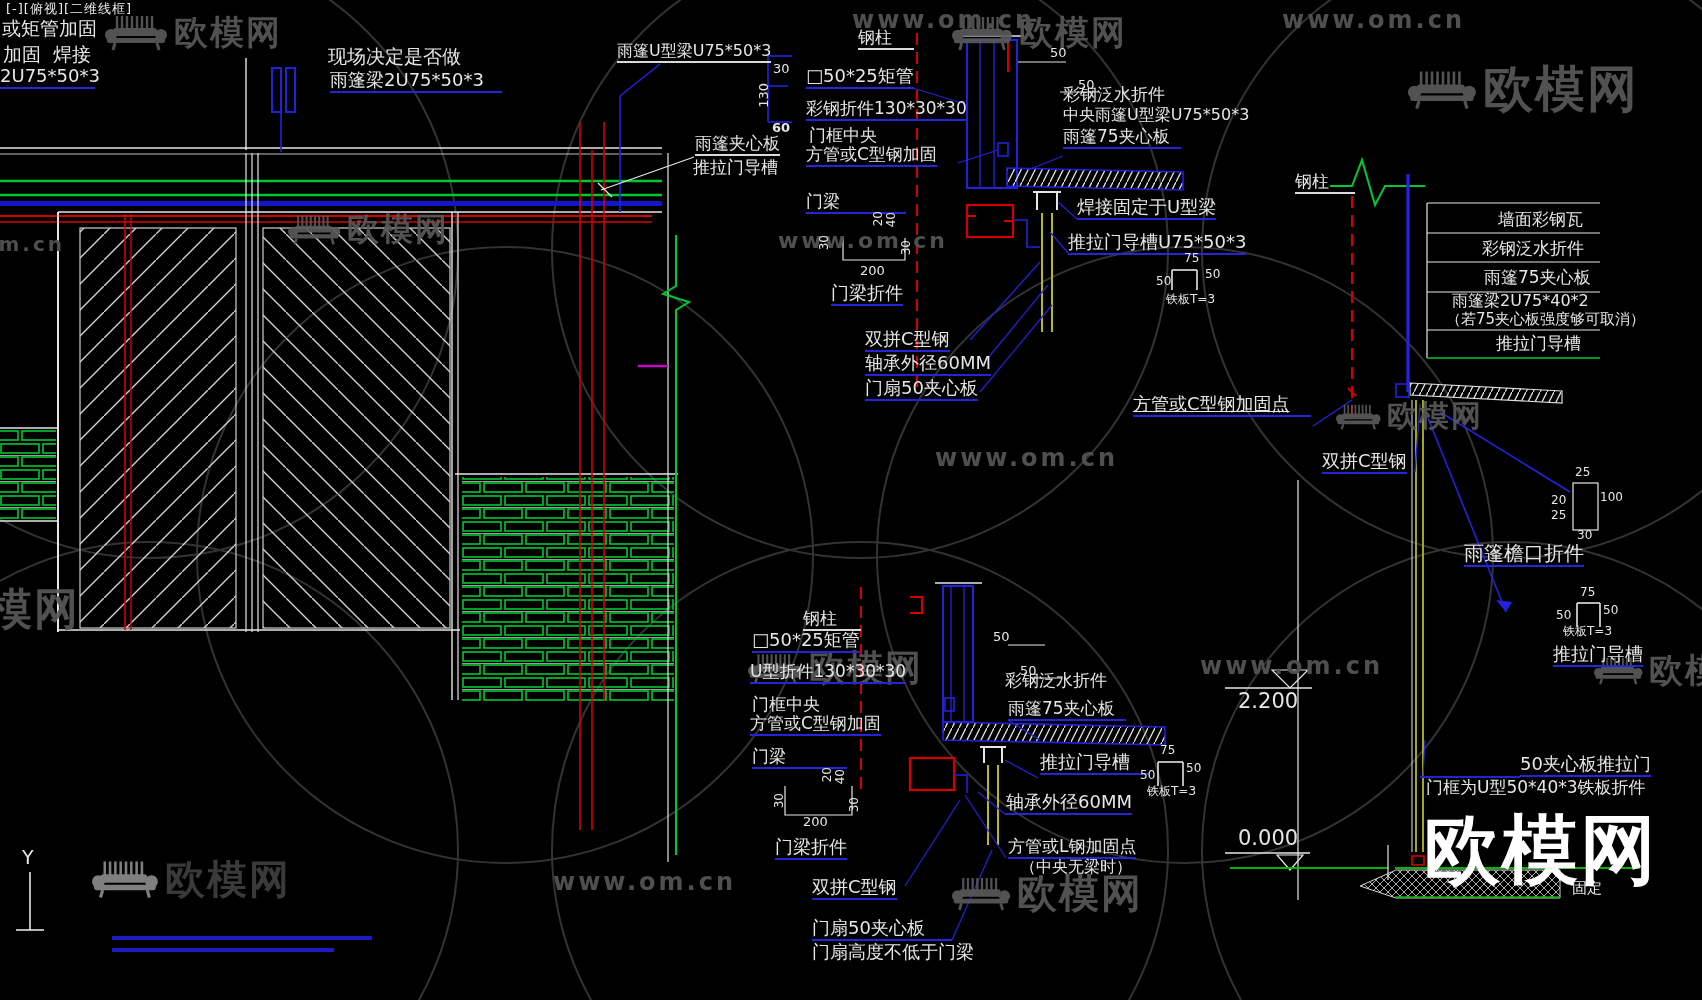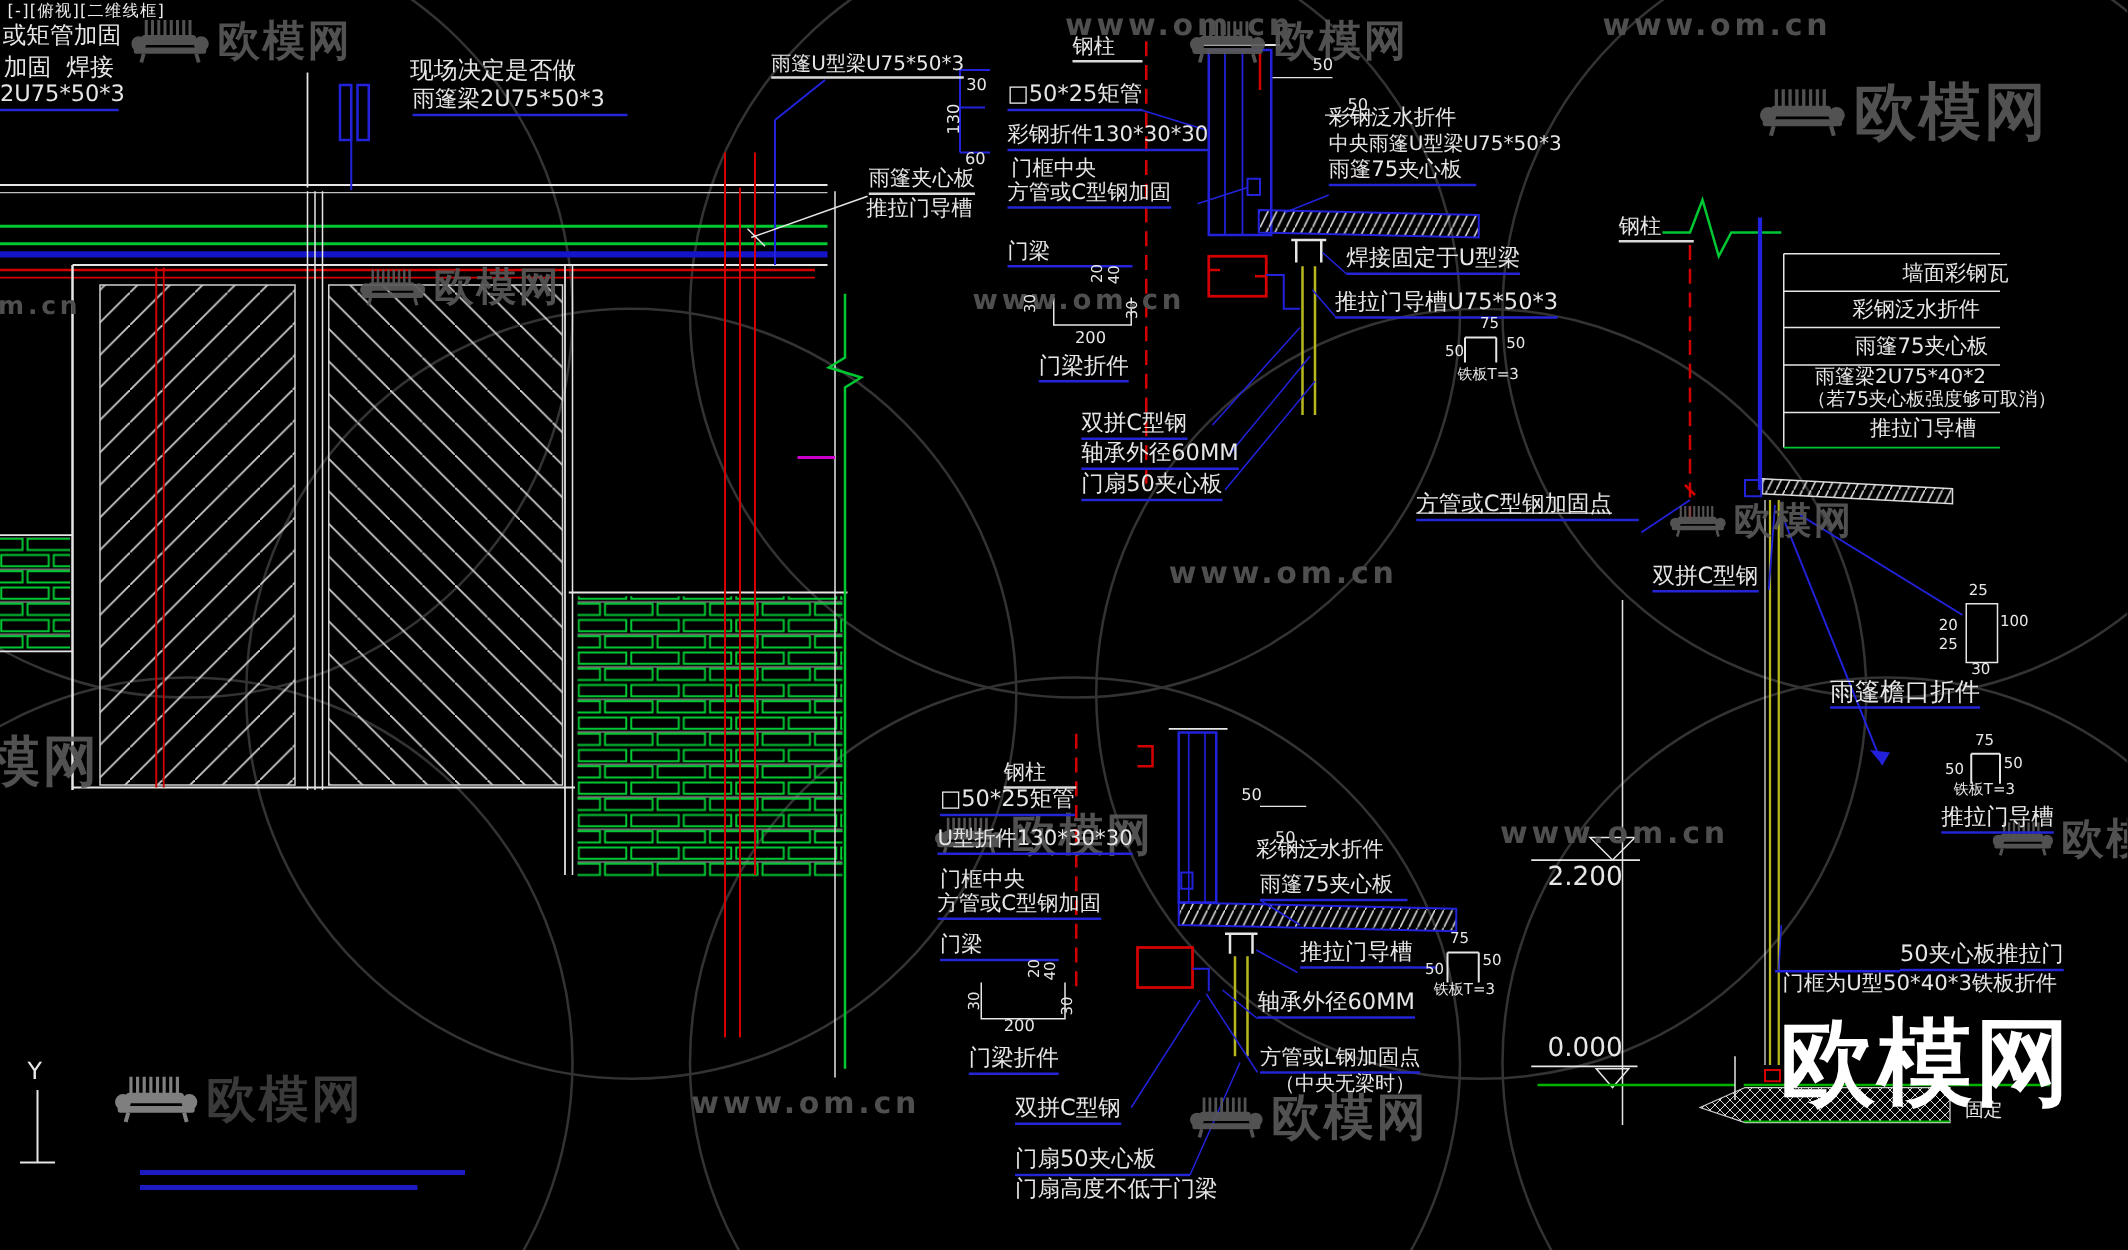--- a/index.html
+++ b/index.html
@@ -269,21 +269,21 @@
       <div class="anno" style="left: 2px; top: 18px; font-size: 19px;">或矩管加固</div>
       <div class="anno" style="left: 3px; top: 44px; font-size: 19px;">加固  焊接</div>
       <div class="anno ub" style="left: 0px; top: 66px; font-size: 18px; width: 95px;">2U75*50*3</div>
       <div class="anno" style="left: 328px; top: 46px; font-size: 19px;">现场决定是否做</div>
       <div class="anno ub" style="left: 330px; top: 70px; font-size: 18px; width: 172px;">雨篷梁2U75*50*3</div>
       <div class="anno uww" style="left: 617px; top: 42px; font-size: 16px;">雨篷U型梁U75*50*3</div>
       <div class="anno uww" style="left: 695px; top: 134px; font-size: 17px;">雨篷夹心板</div>
       <div class="anno" style="left: 693px; top: 158px; font-size: 17px;">推拉门导槽</div>
       <div class="anno" style="left: 773px; top: 62px; font-size: 13px;">30</div>
       <div class="anno rot" style="left: 752px; top: 88px; font-size: 13px;">130</div>
-      <div class="anno" style="left: 772px; top: 121px; font-size: 13px;">60</div>
+      <div class="anno" style="left: 772px; top: 121px; font-size: 13px; font-weight: bold;">60</div>
       <div class="anno uww" style="left: 858px; top: 28px; font-size: 17px; width: 56px;">钢柱</div>
       <div class="anno ub" style="left: 806px; top: 66px; font-size: 18px;">□50*25矩管</div>
       <div class="anno ub" style="left: 806px; top: 99px; font-size: 17px;">彩钢折件130*30*30</div>
       <div class="anno" style="left: 809px; top: 126px; font-size: 17px;">门框中央</div>
       <div class="anno ub" style="left: 806px; top: 145px; font-size: 17px;">方管或C型钢加固</div>
       <div class="anno ub" style="left: 806px; top: 192px; font-size: 17px; width: 100px;">门梁</div>
       <div class="anno rot" style="left: 871px; top: 212px; font-size: 12px;">20</div>
       <div class="anno rot" style="left: 884px; top: 213px; font-size: 12px;">40</div>
       <div class="anno rot" style="left: 817px; top: 236px; font-size: 12px;">30</div>
       <div class="anno rot" style="left: 899px; top: 241px; font-size: 12px;">30</div>
@@ -297,21 +297,21 @@
       <div class="anno" style="left: 1063px; top: 85px; font-size: 17px;">彩钢泛水折件</div>
       <div class="anno" style="left: 1063px; top: 106px; font-size: 16px;">中央雨篷U型梁U75*50*3</div>
       <div class="anno ub" style="left: 1063px; top: 127px; font-size: 17px; width: 118px;">雨篷75夹心板</div>
       <div class="anno ub" style="left: 1077px; top: 197px; font-size: 18px;">焊接固定于U型梁</div>
       <div class="anno ub" style="left: 1068px; top: 232px; font-size: 18px;">推拉门导槽U75*50*3</div>
       <div class="anno" style="left: 1184px; top: 252px; font-size: 12px;">75</div>
       <div class="anno" style="left: 1156px; top: 275px; font-size: 12px;">50</div>
       <div class="anno" style="left: 1205px; top: 268px; font-size: 12px;">50</div>
       <div class="anno" style="left: 1166px; top: 293px; font-size: 12px;">铁板T=3</div>
       <div class="anno uww" style="left: 1295px; top: 172px; font-size: 17px; width: 60px;">钢柱</div>
-      <div class="anno" style="left: 1498px; top: 210px; font-size: 17px; margin-left: 24px;">墙面彩钢瓦</div>
+      <div class="anno" style="left: 1498px; top: 210px; font-size: 17px;">墙面彩钢瓦</div>
       <div class="anno" style="left: 1482px; top: 239px; font-size: 17px;">彩钢泛水折件</div>
       <div class="anno" style="left: 1484px; top: 268px; font-size: 17px;">雨篷75夹心板</div>
       <div class="anno" style="left: 1452px; top: 292px; font-size: 16px;">雨篷梁2U75*40*2</div>
       <div class="anno" style="left: 1446px; top: 311px; font-size: 15px;">（若75夹心板强度够可取消）</div>
       <div class="anno" style="left: 1496px; top: 334px; font-size: 17px;">推拉门导槽</div>
       <div class="anno ub" style="left: 1133px; top: 394px; font-size: 18px; width: 178px; text-decoration: underline;">方管或C型钢加固点</div>
       <div class="anno ub" style="left: 1322px; top: 451px; font-size: 18px;">双拼C型钢</div>
       <div class="anno" style="left: 1575px; top: 466px; font-size: 12px;">25</div>
       <div class="anno" style="left: 1551px; top: 494px; font-size: 12px;">20</div>
       <div class="anno" style="left: 1551px; top: 509px; font-size: 12px;">25</div>

